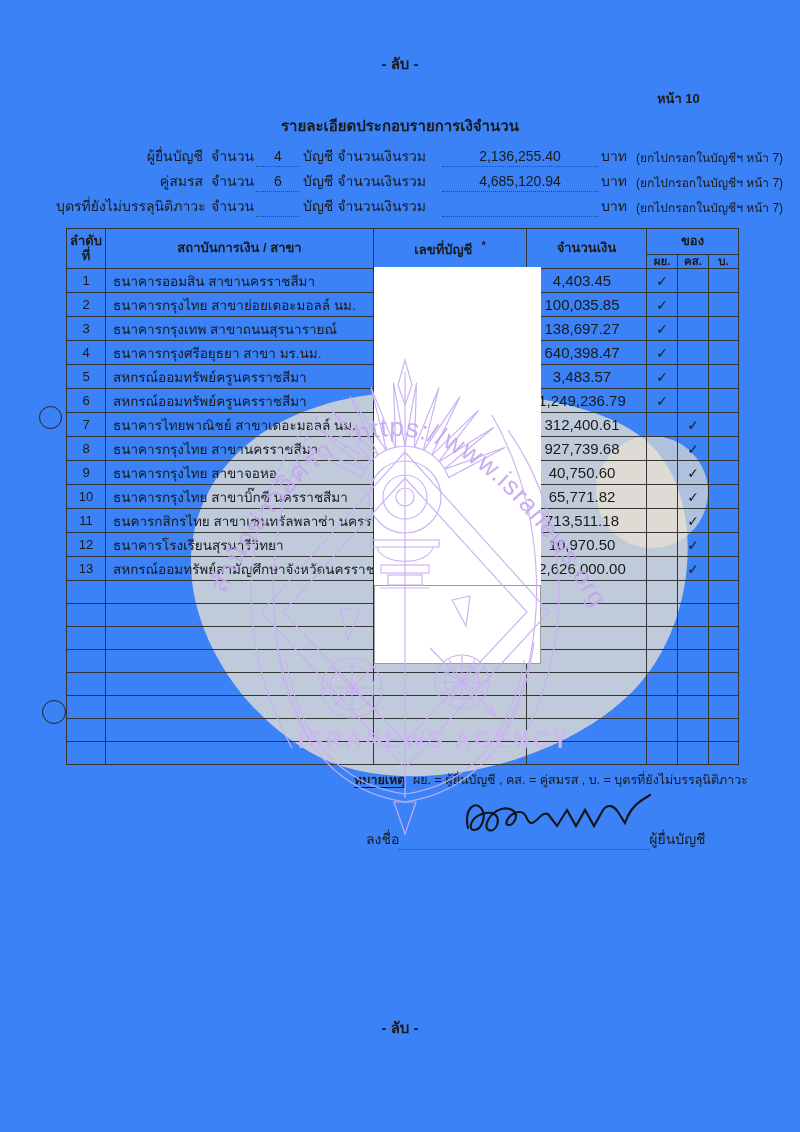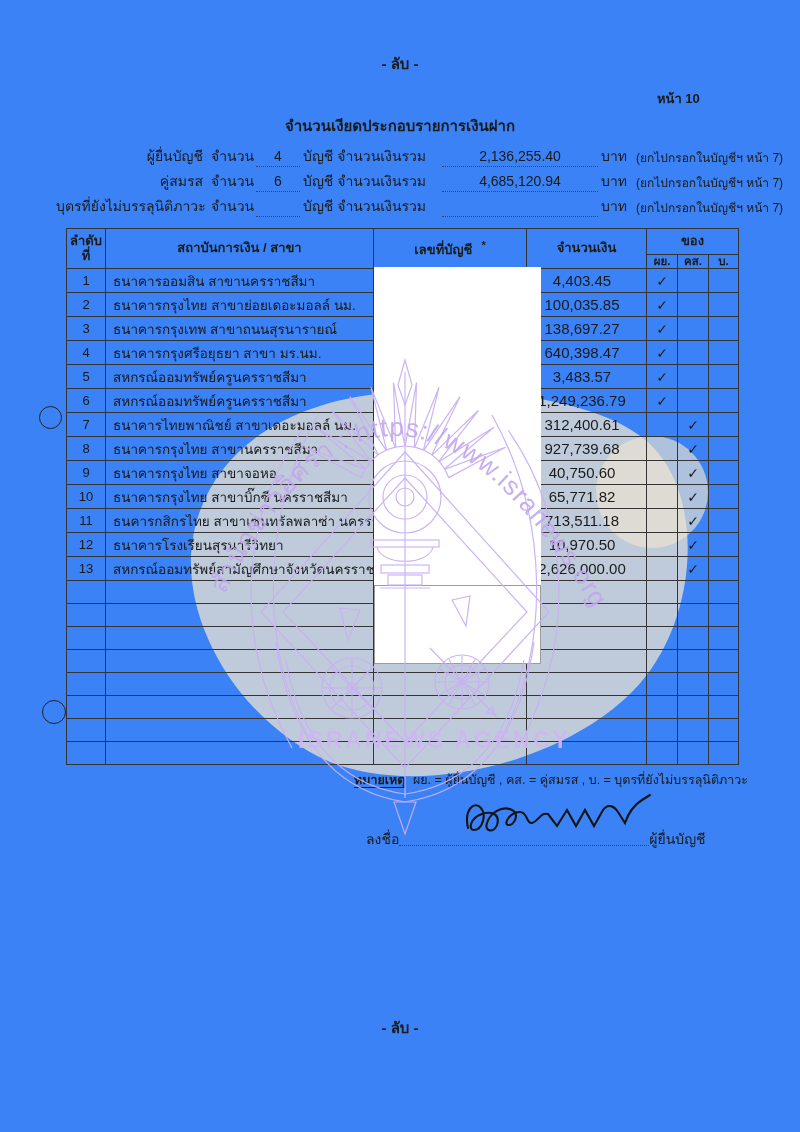--- a/index.html
+++ b/index.html
@@ -44,41 +44,41 @@
   #redaction-main { left:374px; top:267px; width:167px; height:318px; }
   #redaction-lower { left:374px; top:585px; width:167px; height:79px; border:1px solid #9c9c9c; }
   
   .hole { border:1.5px solid #222; border-radius:50%; background:transparent; z-index:12; }
   #hole-top { left:39px; top:406px; width:23px; height:23px; }
   #hole-bottom { left:42px; top:700px; width:24px; height:24px; }
   
   #footnote { top:770px; right:52px; font-size:12.5px; white-space:nowrap; }
   #footnote .fn-label { font-weight:bold; border-bottom:1px solid #1a1a1a; margin-right:4px; }
   
-  #signature-row { top:828px; left:366px; display:flex; font-size:14px; }
+  #signature-row { top:828px; left:366px; display:flex; align-items:flex-end; font-size:14px; }
   #signature-row .sig-dots { width:250px; border-bottom:1px dotted #444; height:18px; }
   #signature-svg { left:462px; top:790px; z-index:15; }
   #classification-bottom { top:1016px; left:0; width:100%; text-align:center; font-weight:bold; font-size:15px; }
   
   .arc-text { fill:#c2a6ee; letter-spacing:1px; opacity:0.9; font-family:"Liberation Sans","DejaVu Sans",sans-serif; }
   .agency-text { fill:#cfb6f3; font-weight:bold; letter-spacing:3px; opacity:0.95; font-family:"Liberation Sans","DejaVu Sans",sans-serif; }
 </style>
 </head>
 <body>
 
 <div id="page">
 
   <svg id="blob-layer" class="abs" width="800" height="1132">
     <path d="M 398 392 C 298 398 213 443 194 532 C 176 616 238 722 330 762 C 422 798 562 762 632 692 C 697 627 707 502 652 446 C 602 396 478 387 398 392 Z" fill="#ece3d0" opacity="0.75"></path>
     <circle cx="652" cy="492" r="56" fill="#ece3d0" opacity="0.65"></circle>
   </svg>
 
   <div id="classification-top" class="abs content">- ลับ -</div>
   <div id="page-number" class="abs content">หน้า 10</div>
-  <div id="doc-title" class="abs content">จำนวนเงียดประกอบรายการเงินฝาก</div>
+  <div id="doc-title" class="abs content">รายละเอียดประกอบรายการเงิจำนวน</div>
 
   <div id="summary" class="abs content">
     <div class="sumline">
       <span class="lbl">ผู้ยื่นบัญชี</span>
       <span class="mid">จำนวน</span>
       <span class="dots">4</span>
       <span class="mid">บัญชี จำนวนเงินรวม</span>
       <span class="dots">2,136,255.40</span>
       <span class="mid">บาท</span>
       <span class="note">(ยกไปกรอกในบัญชีฯ หน้า 7)</span>

